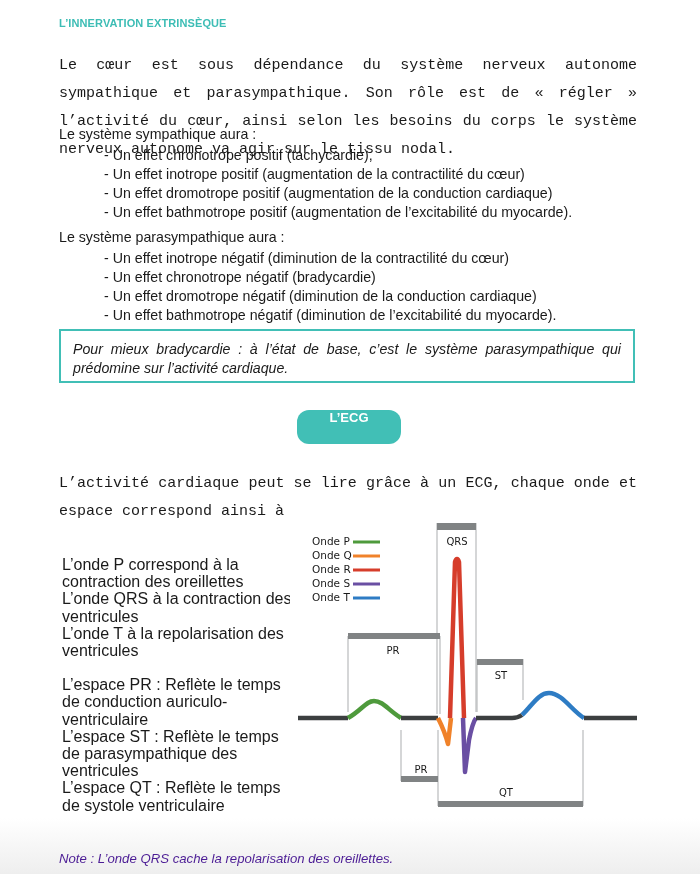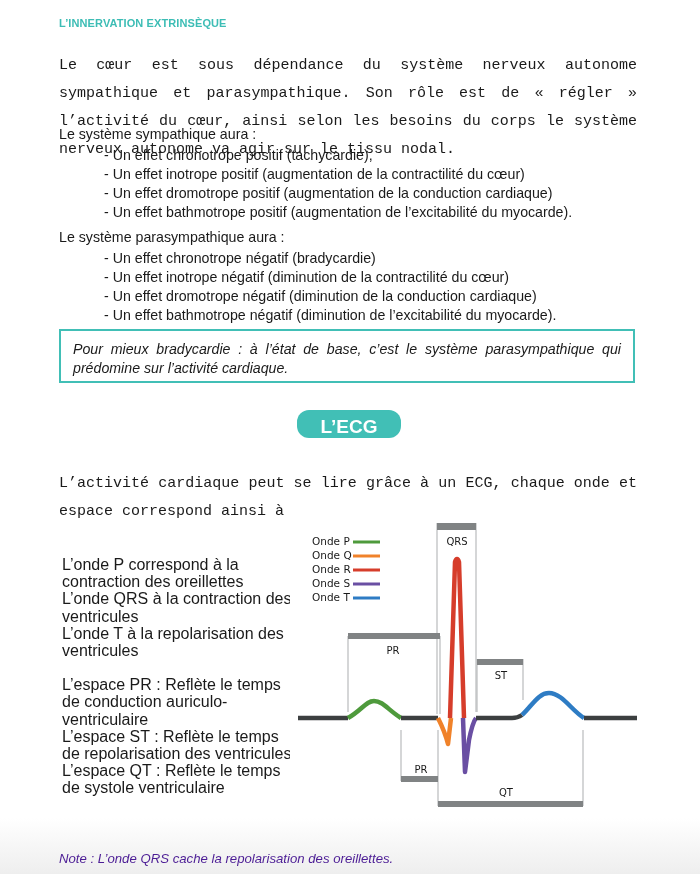--- a/index.html
+++ b/index.html
@@ -20,23 +20,23 @@
   .intro { top: 52px; }
   .list-heading { left: 59px; font-size: 14.2px; line-height: 19px; }
   .list { left: 102px; font-size: 14.2px; line-height: 19px; margin: 2px; padding: 0; list-style: none; }
   .list li { white-space: nowrap; }
   .callout {
     left: 59px; top: 329px; width: 576px; height: 54px; box-sizing: border-box;
     border: 2.5px solid #41bfb6; padding: 9px 12px 0 12px;
     font-style: italic; font-size: 14.2px; line-height: 19px; text-align: justify;
   }
   .pill {
-    left: 297px; top: 410px; width: 104px; height: 28px; border-radius: 12px;
-    background: #41bfb6; color: #ffffff; font-weight: bold; font-size: 19px;
-    display: flex; align-items: flex-end; justify-content: center;
+    left: 297px; top: 410px; width: 104px; height: 34px; border-radius: 12px;
+    background: #41bfb6; color: #ffffff; font-weight: bold; font-size: 13px;
+    display: flex; align-items: flex-start; justify-content: center;
   }
   .ecg-intro { top: 470px; }
   .legend-text {
     left: 62px; top: 556px; width: 230px; font-size: 16px; line-height: 17.2px;
   }
   .legend-text p { margin: 0; }
   .legend-text .gap { height: 17px; }
   .diagram { left: 290px; top: 500px; width: 360px; height: 310px; }
   .footer-band {
     left: 0; top: 818px; width: 700px; height: 56px;
@@ -56,43 +56,43 @@
 <div class="abs list-heading" style="top:125px">Le système sympathique aura :</div>
 <ul class="abs list" style="top:144px">
   <li>- Un effet chronotrope positif (tachycardie),</li>
   <li>- Un effet inotrope positif (augmentation de la contractilité du cœur)</li>
   <li>- Un effet dromotrope positif (augmentation de la conduction cardiaque)</li>
   <li>- Un effet bathmotrope positif (augmentation de l’excitabilité du myocarde).</li>
 </ul>
 
 <div class="abs list-heading" style="top:228px">Le système parasympathique aura :</div>
 <ul class="abs list" style="top:247px">
+  <li>- Un effet inotrope négatif (diminution de la contractilité du cœur)</li>
   <li>- Un effet chronotrope négatif (bradycardie)</li>
-  <li>- Un effet inotrope négatif (diminution de la contractilité du cœur)</li>
   <li>- Un effet dromotrope négatif (diminution de la conduction cardiaque)</li>
   <li>- Un effet bathmotrope négatif (diminution de l’excitabilité du myocarde).</li>
 </ul>
 
 <div class="abs callout">
   <span>Pour mieux bradycardie : à l’état de base, c’est le système parasympathique qui prédomine sur l’activité cardiaque.</span>
 </div>
 
 <div class="abs pill">
   <span>L’ECG</span>
 </div>
 
 <div class="abs para ecg-intro">L’activité cardiaque peut se lire grâce à un ECG, chaque onde et espace correspond ainsi à un moment de l’activité cardiaque.</div>
 
 <div class="abs legend-text">
   <p>L’onde P correspond à la contraction des oreillettes</p>
   <p>L’onde QRS à la contraction des ventricules</p>
   <p>L’onde T à la repolarisation des ventricules</p>
   <div class="gap"></div>
   <p>L’espace PR : Reflète le temps de conduction auriculo-ventriculaire</p>
-  <p>L’espace ST : Reflète le temps de repolarisation des ventricules</p>
+  <p>L’espace ST : Reflète le temps de parasympathique des ventricules</p>
   <p>L’espace QT : Reflète le temps de systole ventriculaire</p>
 </div>
 
 <svg class="abs diagram" viewBox="0 0 360 310" xmlns="http://www.w3.org/2000/svg">
   <rect x="0" y="0" width="360" height="310" fill="#ffffff"></rect>
 
   <g>
     <text x="22" y="45" font-size="10.5" fill="#1a1a1a">Onde P</text>
     <line x1="63" y1="42" x2="90" y2="42" stroke-width="3" id="leg0" stroke="#4e9a3c"></line>
     <text x="22" y="59" font-size="10.5" fill="#1a1a1a">Onde Q</text>

